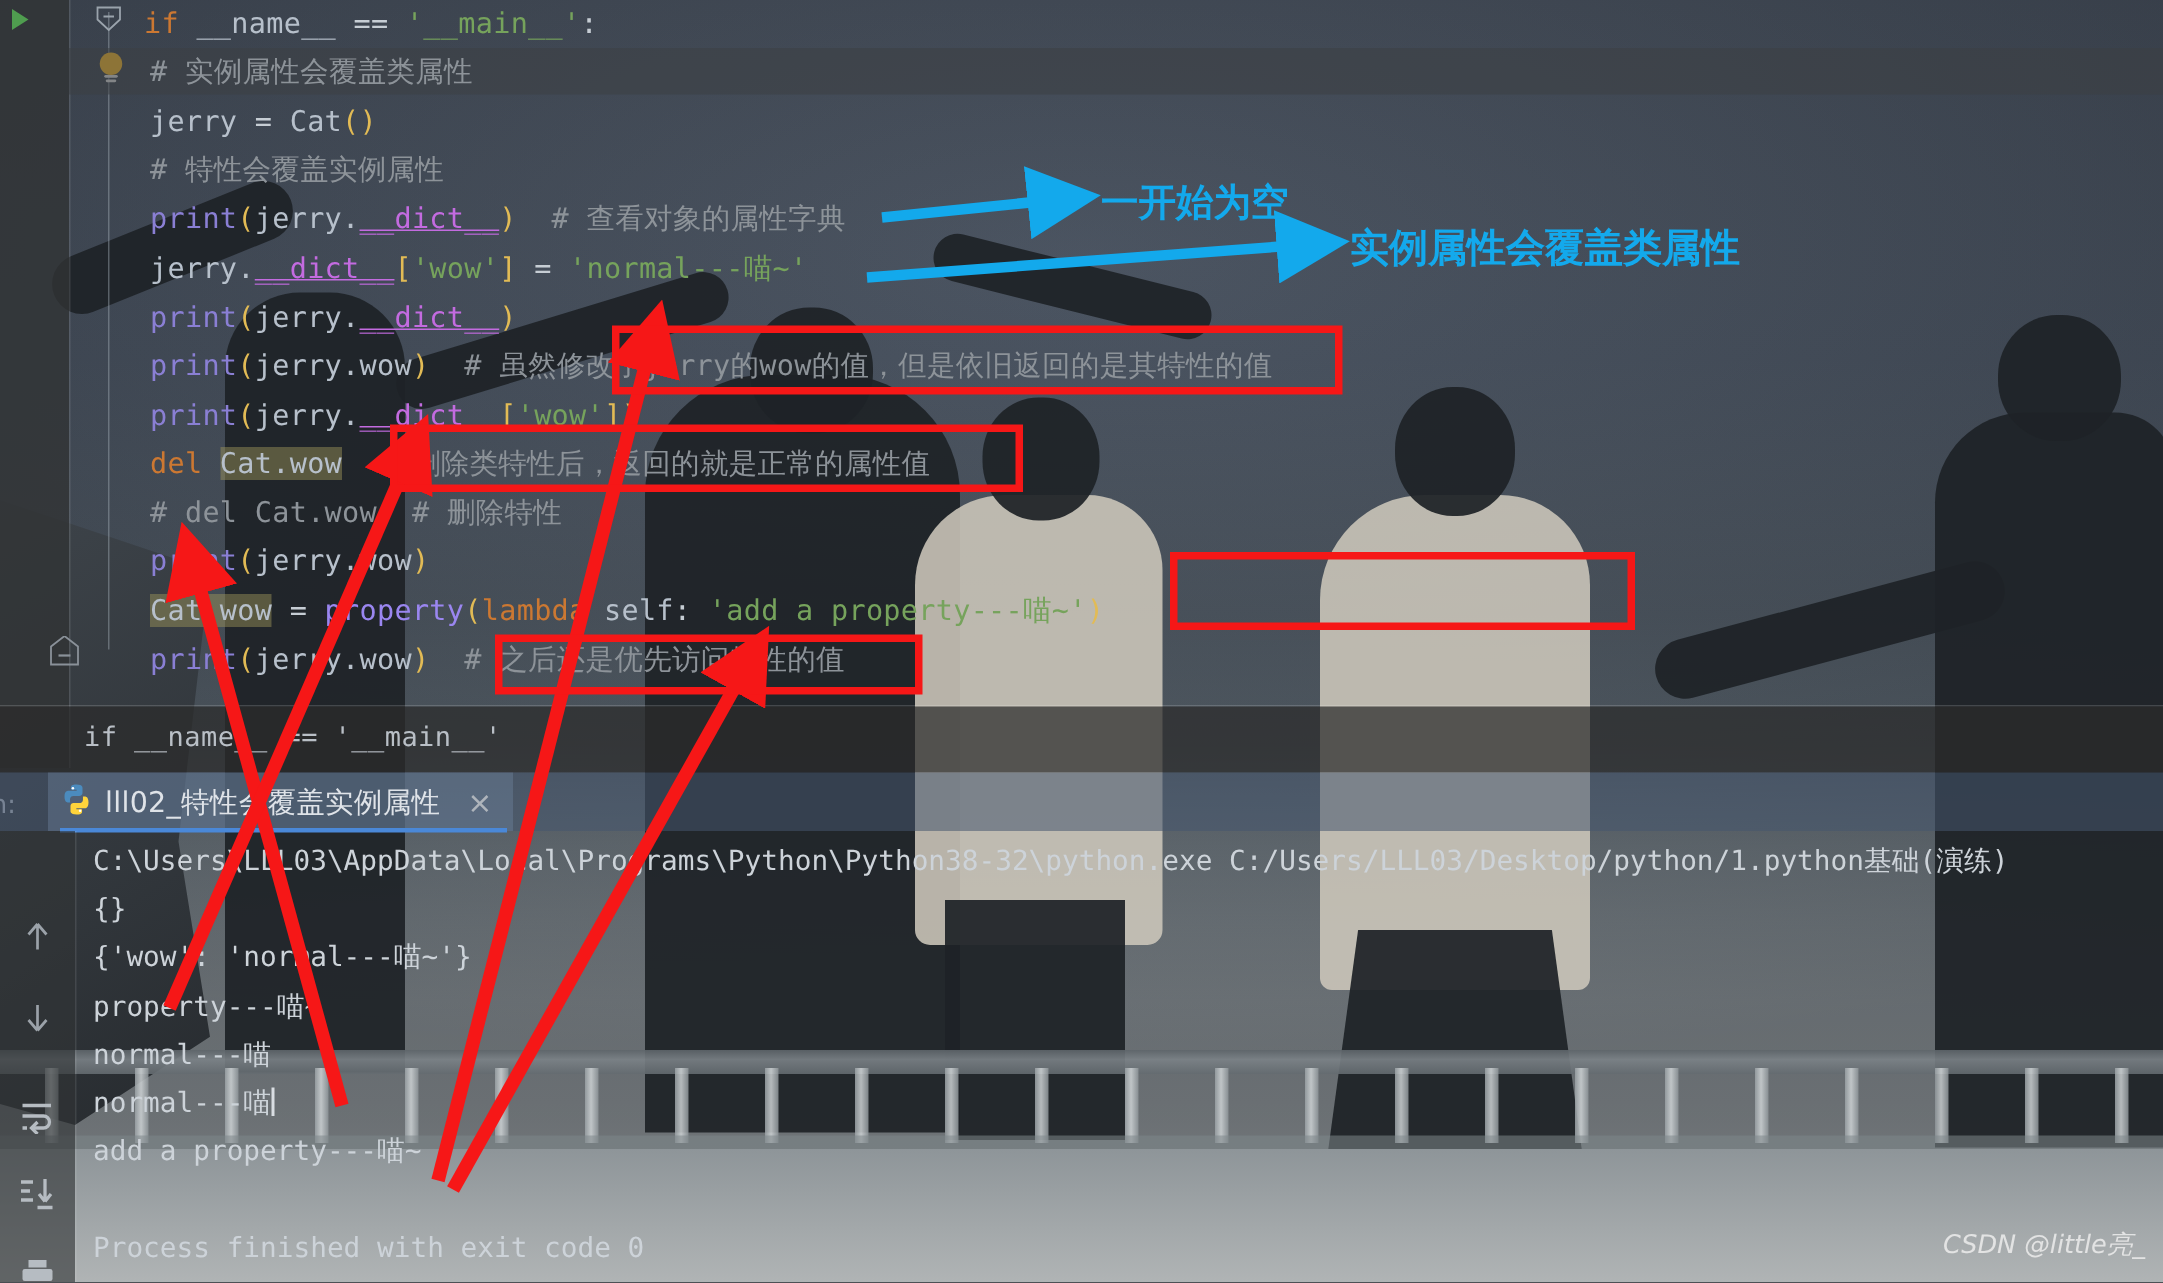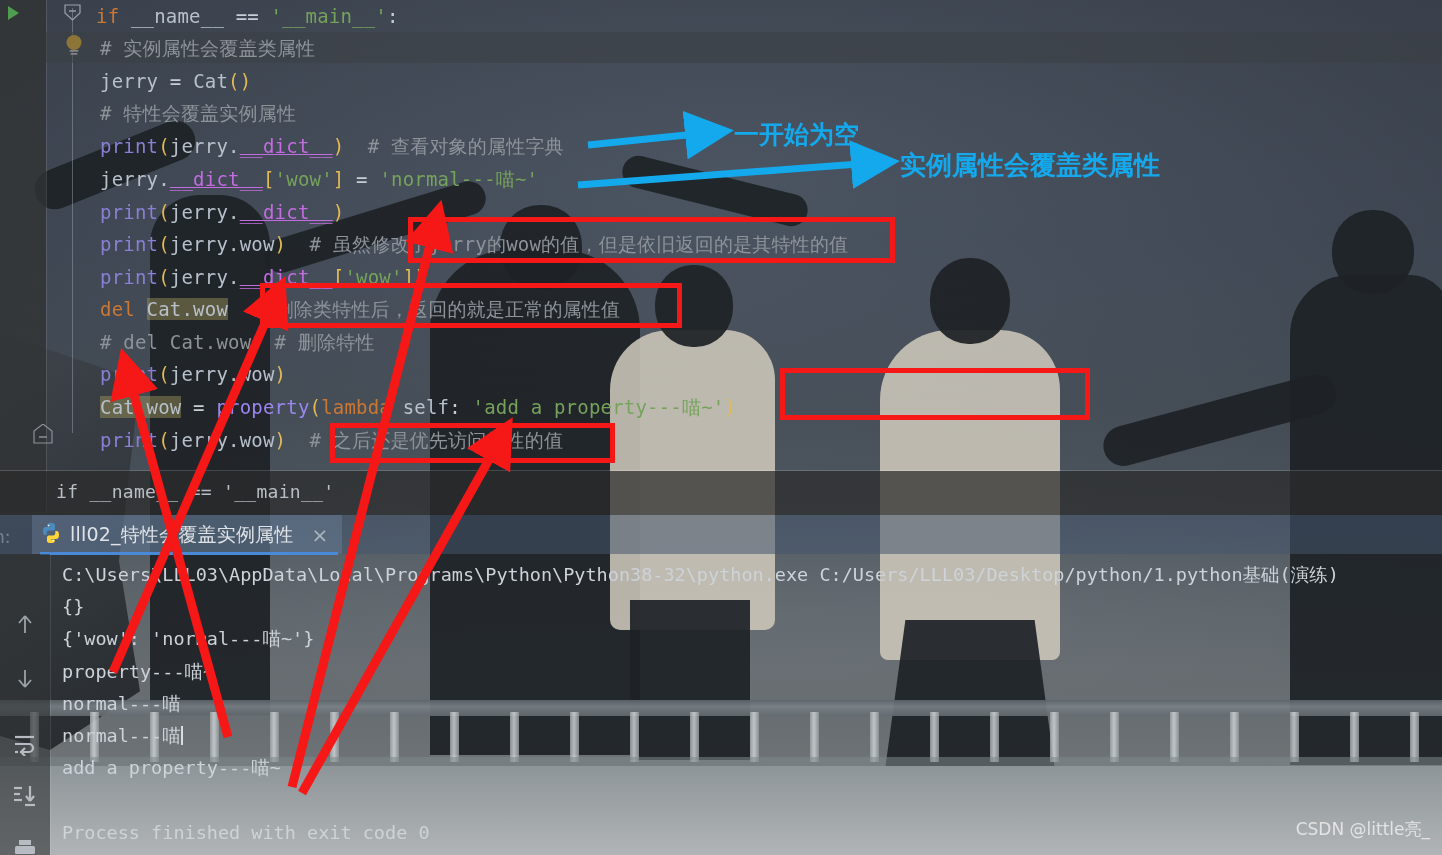--- a/index.html
+++ b/index.html
@@ -195,21 +195,21 @@
     box-sizing:border-box;
   }
   .bluetext{
     position:absolute;
     font-family:"DejaVu Sans","Liberation Sans",sans-serif;
     font-weight:bold;color:#13a9ec;white-space:nowrap;margin-left:16px;
   }
   .wm{
     position:absolute;right:12px;bottom:14px;
     font-family:"DejaVu Sans","Liberation Sans",sans-serif;
-    font-size:17px;color:#e8e8e8;opacity:.92;
+    font-size:17px;color:#e8e8e8;opacity:.92;font-style:italic;
   }
 </style>
 </head>
 <body>
 
 <div id="root">
 
   <div class="photo">
     <div class="sky-vignette"></div>
     <div class="rock"></div>

